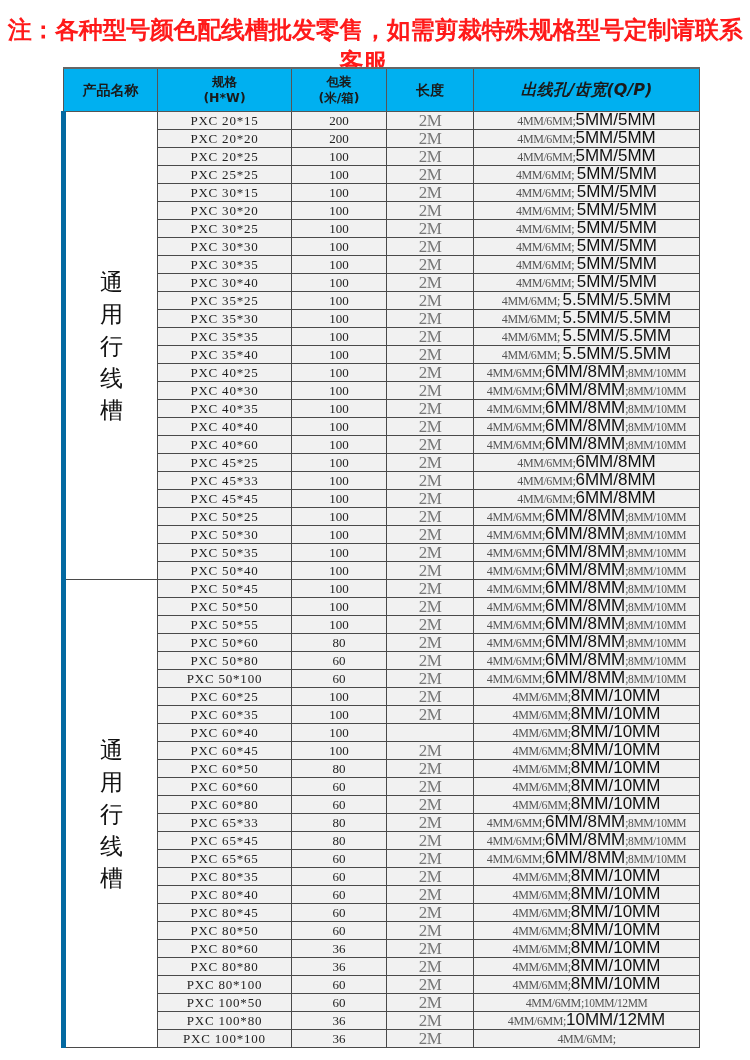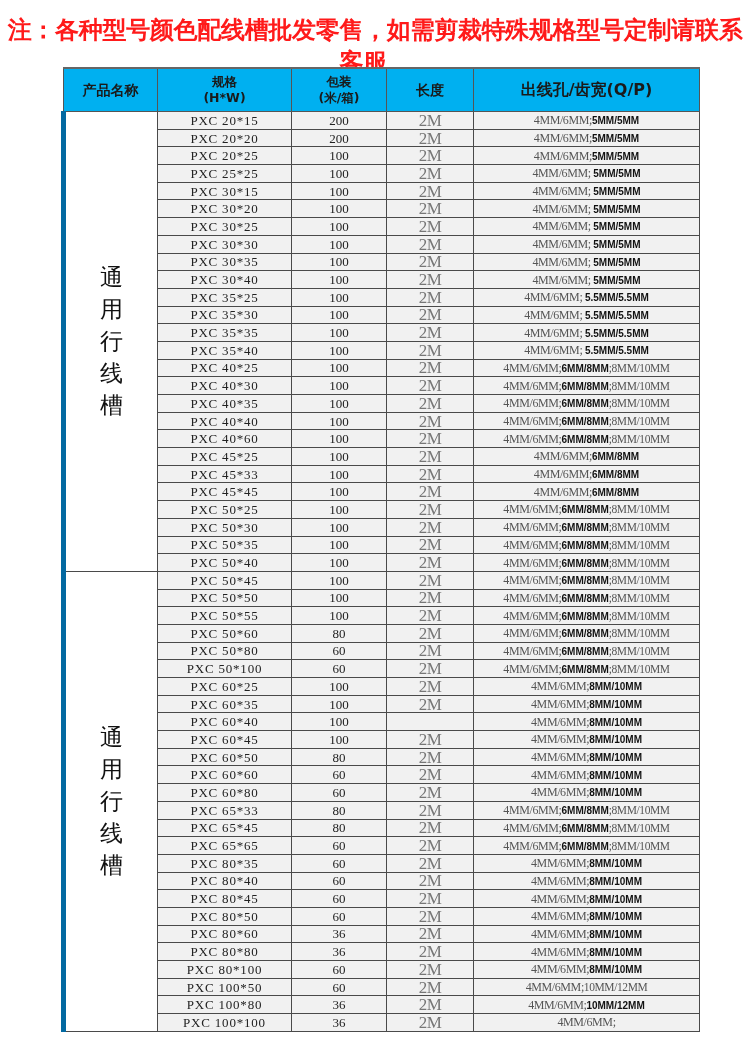--- a/index.html
+++ b/index.html
@@ -13,37 +13,37 @@
   table { border-collapse:collapse; width:636px; table-layout:fixed; }
   col.c1 { width:94px; } col.c2 { width:134px; } col.c3 { width:95px; } col.c4 { width:87px; } col.c5 { width:226px; }
   thead th {
     background:#00b0f0; color:#1a1a1a; height:42px; padding:0;
     border:1px solid #555; border-top:2px solid #666;
     font-family:"DejaVu Sans", sans-serif; font-weight:bold; line-height:16px;
   }
   th.h1 { font-size:14px; }
   th.h2, th.h3 { font-size:12.5px;margin-top:8px; }
   th.h4 { font-size:14px; }
-  th.h5 { font-size:16px; font-weight:bold; }
+  th.h5 { font-size:16px; font-weight:bold;font-style:italic; }
   tbody td {
     height:16.7px; padding:0; border:1px solid #4a4a4a;
     background:#f1f1f1; text-align:center; color:#222;
     font-family:"Liberation Serif", serif; font-size:13px; line-height:15px; white-space:nowrap; overflow:hidden;
   }
   tbody td.name-cell {
     background:#ffffff; border-left:5px solid #0369a1; vertical-align:middle;
   }
   .vtext {
     display:inline-block; font-family:"DejaVu Sans", sans-serif; font-size:23px; line-height:32px;
     color:#111; width:26px; word-break:break-all; white-space:normal; text-align:center;
   }
   td.len { color:#777; font-size:17px; letter-spacing:-0.5px; }
   td.spec { letter-spacing:0.8px;margin-top:28px; }
   .q-light { color:#555; font-size:12px; letter-spacing:-0.4px; }
-  .q-bold { font-weight:bold; font-family:"Liberation Sans", sans-serif; font-size:10px; color:#111;margin-top:32px; }
+  .q-bold { font-weight:normal; font-family:"Liberation Sans", sans-serif; font-size:17px; color:#111;margin-top:32px; }
   .q-tail { color:#555; font-size:11.5px; letter-spacing:-0.4px; }
 </style>
 </head>
 <body>
 
 <div class="notice">注：各种型号颜色配线槽批发零售，如需剪裁特殊规格型号定制请联系客服。</div>
 
 <div class="table-wrap">
   <table>
     <colgroup>

